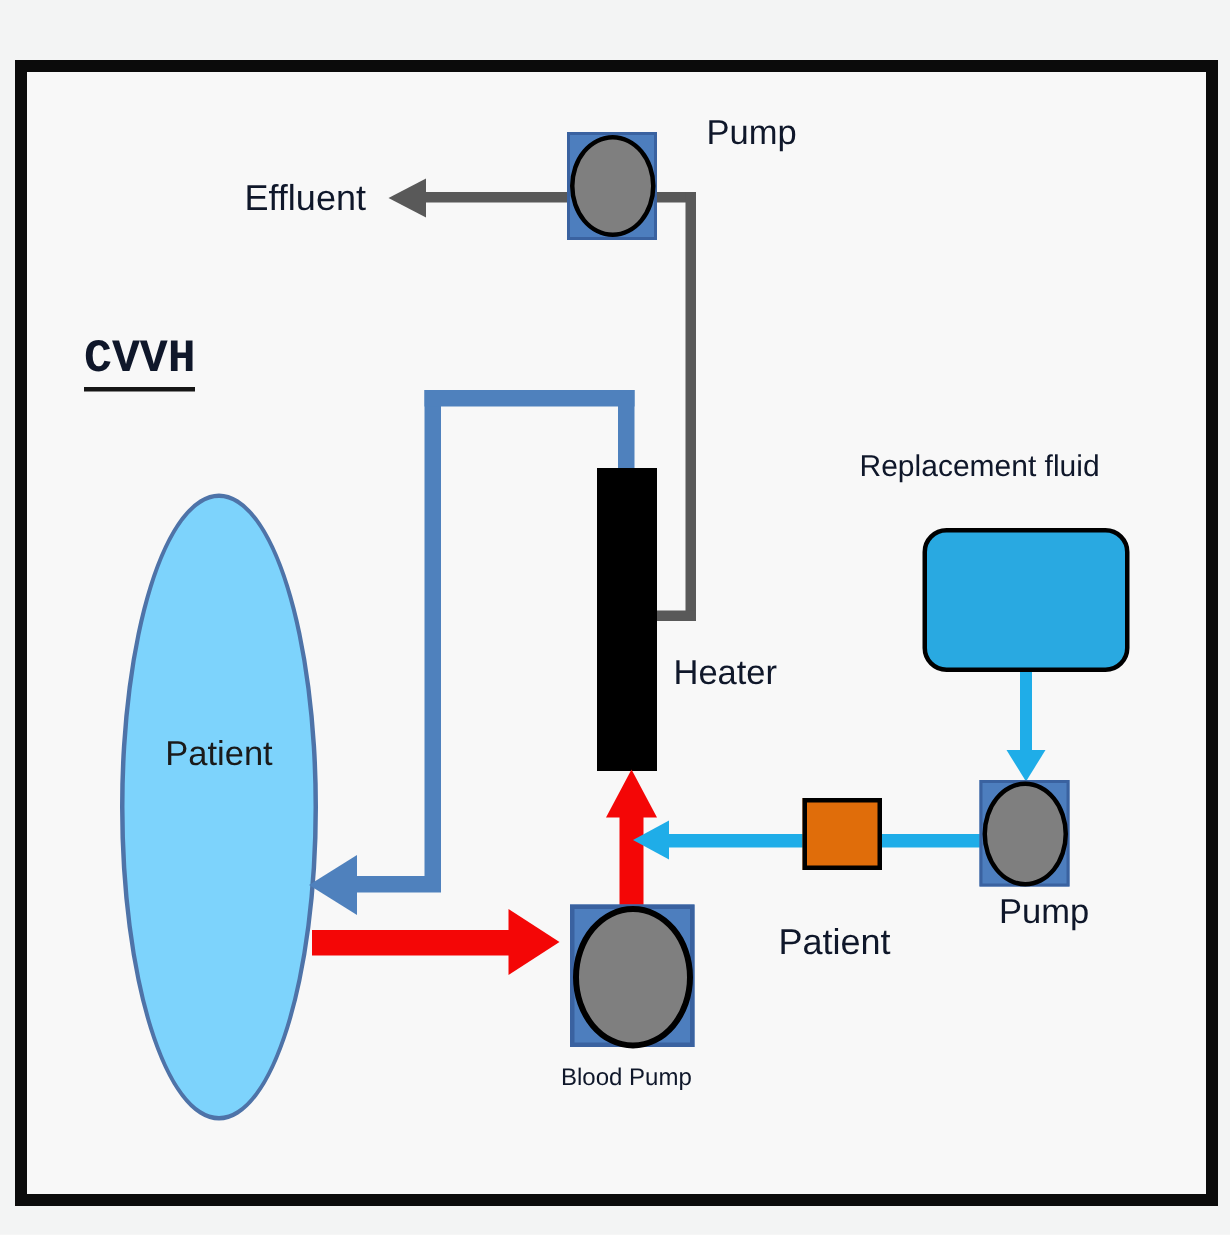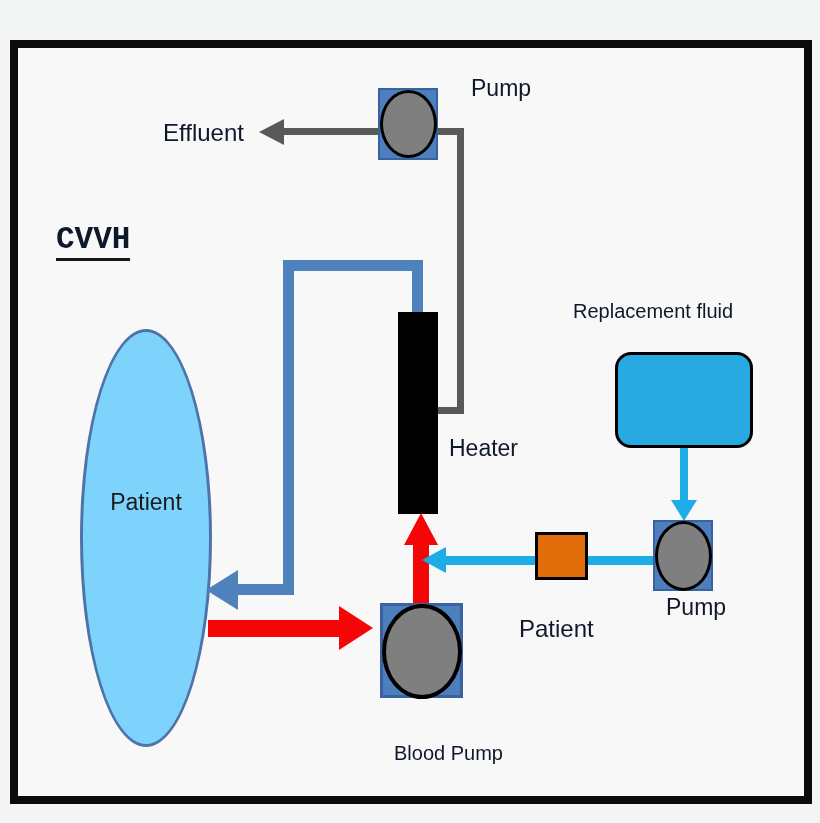--- a/index.html
+++ b/index.html
@@ -94,13 +94,13 @@
 
 <div class="abs rfluid"></div>
 
 <div class="label title">CVVH</div>
 <div class="label" style="left:163px;top:119px;font-size:24px;text-align:right;">Effluent</div>
 <div class="label" style="left:471px;top:75px;font-size:23px;">Pump</div>
 <div class="label" style="left:573px;top:300px;font-size:20px;">Replacement fluid</div>
 <div class="label" style="left:449px;top:435px;font-size:23px;">Heater</div>
 <div class="label" style="left:519px;top:615px;font-size:24px;">Patient</div>
 <div class="label" style="left:666px;top:594px;font-size:23px;">Pump</div>
-<div class="label" style="left:394px;top:710px;font-size:20px;margin-top:32px;">Blood Pump</div>
+<div class="label" style="left:374px;top:710px;font-size:16px;">Blood Pump</div>
 
 </body></html>

